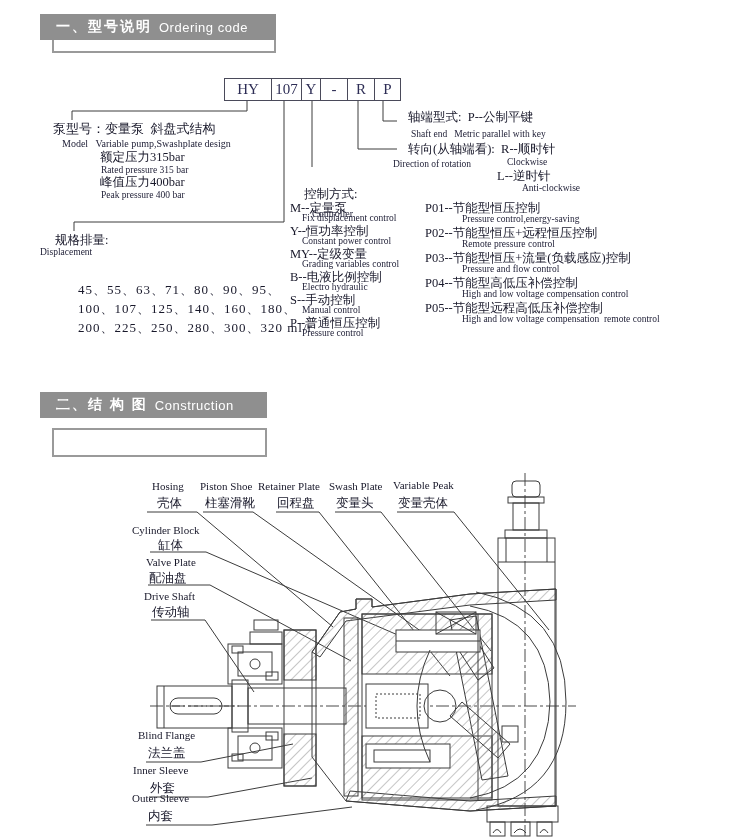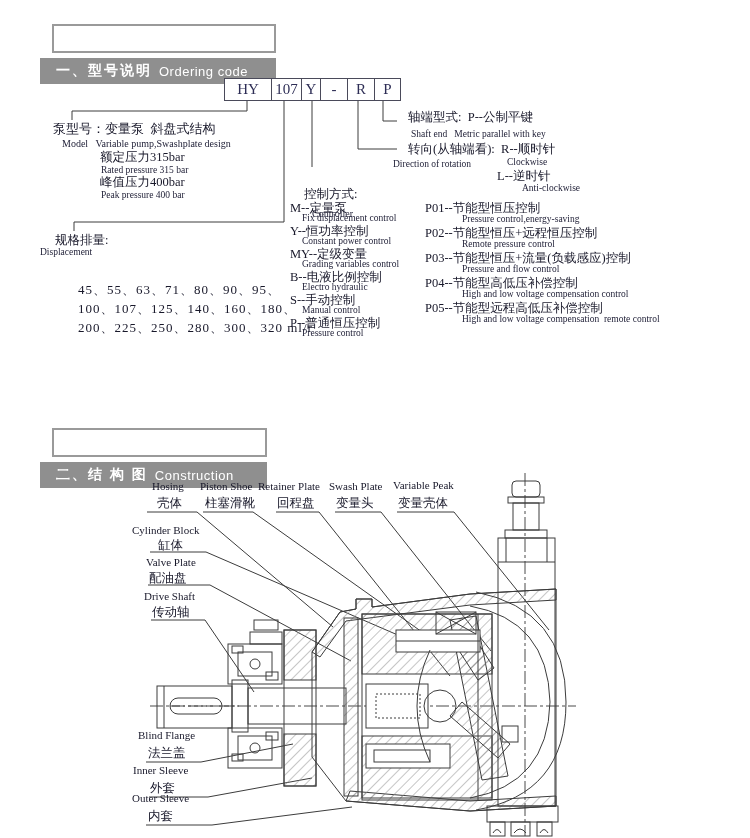--- a/index.html
+++ b/index.html
@@ -5,41 +5,41 @@
   html,body{margin:0;padding:0;}
   body{width:750px;height:838px;position:relative;background:#fff;overflow:hidden;
        font-family:"Liberation Serif",serif;color:#18182a;}
   .t{position:absolute;white-space:pre;line-height:1.15;}
   .cn13{font-size:13px;}
   .cn12{font-size:12.5px;}
   .en10{font-size:10px;color:#23233a;}
   .en9{font-size:9.5px;color:#23233a;}
   .num{font-size:13px;letter-spacing:1px;}
   .hdr{position:absolute;background:#8f8f8f;color:#fff;display:flex;align-items:center;
-       padding-left:16px;z-index:3;font-family:"Liberation Sans",sans-serif;margin-top:44px;}
+       padding-left:16px;z-index:3;font-family:"Liberation Sans",sans-serif;}
   .hdr .hcn{font-size:14px;font-weight:bold;letter-spacing:2px;}
   .hdr .hen{font-size:13px;margin-left:7px;letter-spacing:.5px;}
   .hdr-shadow{position:absolute;background:#fff;border:2px solid #9a9a9a;z-index:1;}
   .code-table{position:absolute;left:225px;top:78px;display:flex;z-index:3;}
   .code-cell{height:21px;border:1px solid #4a4a5a;margin-left:-1px;display:flex;
              align-items:center;justify-content:center;font-size:15px;color:#2d2d55;background:#fff;}
   .art{position:absolute;left:0;top:0;z-index:2;}
   .txt-layer{position:absolute;left:0;top:0;width:750px;height:838px;z-index:4;pointer-events:none;}
 </style>
 </head>
 <body>
 
 <div class="hdr-shadow" style="left:52px;top:24px;width:220px;height:25px"></div>
 <div class="hdr" style="left:40px;top:14px;width:220px;height:26px">
   <span class="hcn">一、型号说明</span>
   <span class="hen">Ordering code</span>
 </div>
 
 <div class="hdr-shadow" style="left:52px;top:428px;width:211px;height:25px"></div>
-<div class="hdr" style="left:40px;top:418px;width:211px;height:26px">
+<div class="hdr" style="left:40px;top:392px;width:211px;height:26px">
   <span class="hcn">二、结 构 图</span>
   <span class="hen">Construction</span>
 </div>
 
 <div class="code-table">
   <div class="code-cell" style="width:46px">HY</div>
   <div class="code-cell" style="width:29px">107</div>
   <div class="code-cell" style="width:18px">Y</div>
   <div class="code-cell" style="width:26px">-</div>
   <div class="code-cell" style="width:26px">R</div>

